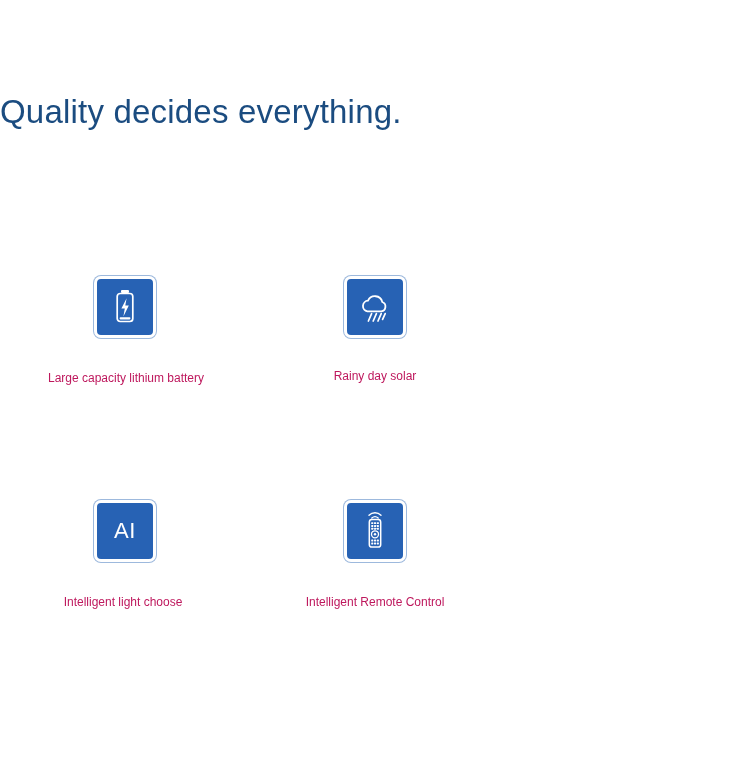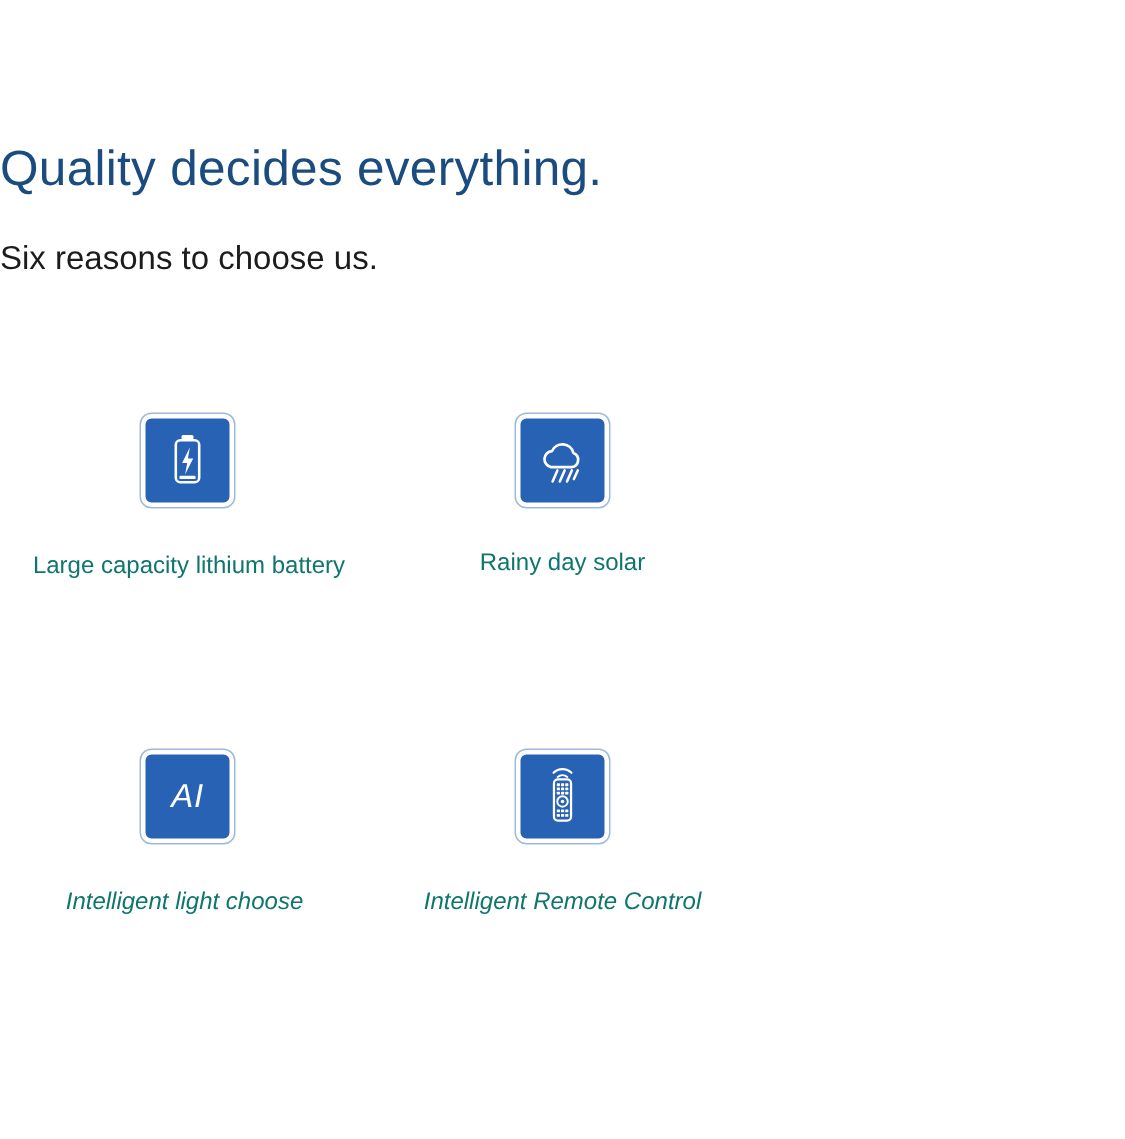--- a/index.html
+++ b/index.html
@@ -52,21 +52,20 @@
     top: 276px;
     left: 0;
     width: 750px;
   }
   .feature-row {
     display: flex;
     width: 750px;
   }
   .feature-row.row-2 {
     margin-top: 112px;
-    font-style: italic;
   }
   .feature-cell {
     width: 250px;
     display: flex;
     flex-direction: column;
     align-items: center;
     position: relative;
   }
 
   .icon-tile {
@@ -88,23 +87,23 @@
     color: #ffffff;
     font-size: 22px;
     line-height: 22px;
     font-family: "Liberation Sans", sans-serif;
     letter-spacing: 0.5px;
     font-weight: 400;
   }
 
   .feature-label {
     margin-top: 30px;
-    font-size: 16px;
+    font-size: 12px;
     line-height: 20px;
-    color: #0f766e;
+    color: #be185d;
     text-align: right;
     white-space: nowrap;
   }
 
   
   .cell-1 .icon-tile { margin-left: 0px; }
   .cell-2 .icon-tile { margin-left: 0px; }
   .cell-3 .icon-tile { margin-left: 0px; }
 
   .cell-3 .feature-label { margin-top: 28px; }
@@ -112,21 +111,20 @@
   .cell-4 .feature-label { margin-left: -4px; }
   .cell-1 .feature-label { margin-left: 2px; }
 </style>
 </head>
 <body>
 
 <div class="page">
 
   <div class="heading-block">
     <h1 class="main-title">Quality decides everything.</h1>
-    <h2 class="sub-title">Six reasons to choose us.</h2>
   </div>
 
   <div class="features">
 
     <div class="feature-row row-1">
 
       <div class="feature-cell cell-1">
         <div class="icon-tile">
           <span>
             <svg width="30" height="38" viewBox="0 0 30 38">

